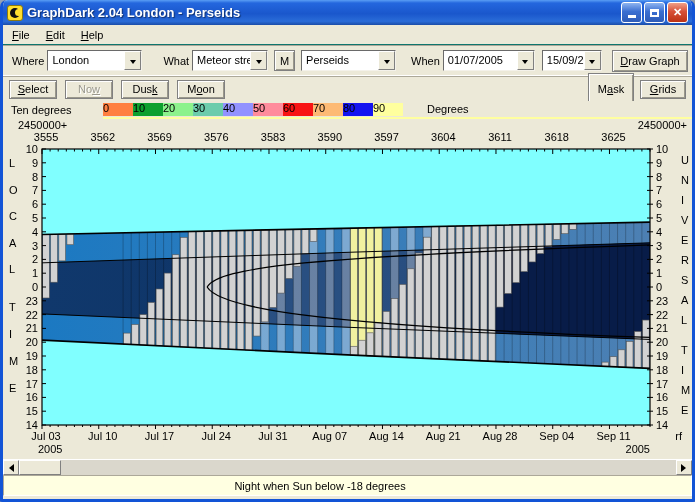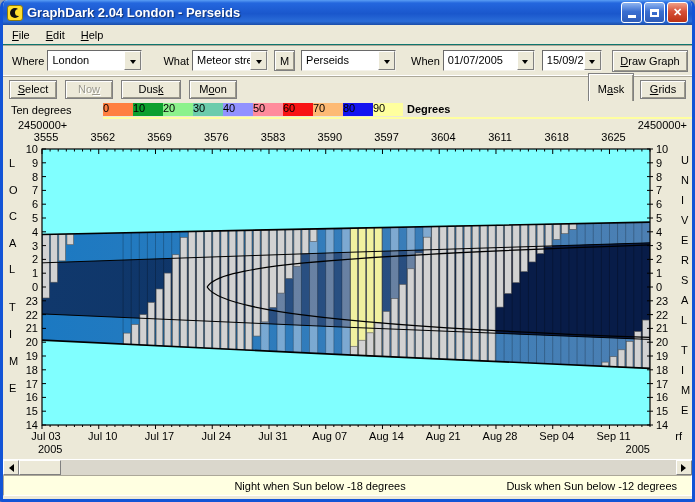--- a/index.html
+++ b/index.html
@@ -44,21 +44,21 @@
     font-size:11px;padding:2px 6px;height:21px;display:flex;align-items:center;justify-content:center;cursor:default;}
   .btn3d.disabled{color:#9b998e;text-shadow:1px 1px 0 #fff;}
   .group-gap{width:8px;flex:0 0 8px;}
   .spacer{flex:1;}
   
   .legendbar{height:18px;flex:0 0 18px;display:flex;align-items:center;background:#ECE9D8;font-size:11px;padding-left:8px;}
   .legend-right{display:flex;align-items:center;flex:1;border-bottom:2px solid #FFFFA0;height:18px;}
   .swatch{width:30px;height:13px;position:relative;flex:0 0 30px;}
   .swatch-label{position:absolute;left:0px;top:-1px;font-size:11px;color:#000;}
   .legend-left-label{width:92px;flex:0 0 92px;}
-  .degrees-label{margin-left:4px;font-weight:bold;}
+  .degrees-label{margin-left:24px;}
   
   .chartwrap{flex:0 0 340px;height:340px;background:#ECE9D8;position:relative;}
   
   .hscroll{flex:0 0 16px;height:16px;display:flex;background:#dad7cc;border-top:1px solid #fff;}
   .sb-btn{width:16px;flex:0 0 16px;background:#ECE9D8;border:1px solid;border-color:#fff #808080 #808080 #fff;
     display:flex;align-items:center;justify-content:center;}
   .sb-thumb{width:42px;flex:0 0 42px;background:#ECE9D8;border:1px solid;border-color:#fff #808080 #808080 #fff;}
   .sb-track{flex:1;}
   .tri-left{width:0;height:0;border:4px solid transparent;border-right:5px solid #000;margin-left:-3px;}
   .tri-right{width:0;height:0;border:4px solid transparent;border-left:5px solid #000;margin-right:-3px;}
@@ -139,21 +139,21 @@
     </div>
     <span class="spacer"></span>
     <button class="btn3d" style="width:76px;height:22px"><u>D</u>raw Graph</button>
   </div>
 
   <div class="toolbar2" id="toolbar2">
       <button class="btn3d" style="width: 48px; height: 19px;"><u>S</u>elect</button>
       <span class="group-gap"></span>
       <button class="btn3d disabled" style="width: 48px; height: 19px;">No<u>w</u></button>
       <span class="group-gap"></span>
-      <button class="btn3d" style="width: 60px; height: 19px;">Dus<u>k</u></button>
+      <button class="btn3d" style="width: 48px; height: 19px;">Dus<u>k</u></button>
       <span class="group-gap"></span>
       <button class="btn3d" style="width: 48px; height: 19px;">M<u>o</u>on</button>
       <span class="spacer"></span>
       <button class="btn3d" style="min-width: 46px; height: 32px; margin-left: 6px;">M<u>a</u>sk</button>
       <button class="btn3d" style="min-width: 46px; height: 19px; margin-left: 6px;"><u>G</u>rids</button>
     </div>
 
   <div class="legendbar">
     <span class="legend-left-label">Ten degrees</span>
     <div class="legend-right" id="legend-swatches">
@@ -662,16 +662,15 @@
       </div>
     <div class="sb-thumb"></div>
     <div class="sb-track"></div>
     <div class="sb-btn">
         <span class="tri-right"></span>
       </div>
   </div>
 
   <div class="statusbar">
     <span class="status-night">Night when Sun below -18 degrees</span>
-    <span class="status-dusk">Dusk when Sun below -12 degrees</span>
   </div>
 
 </div>
 
 </body></html>

